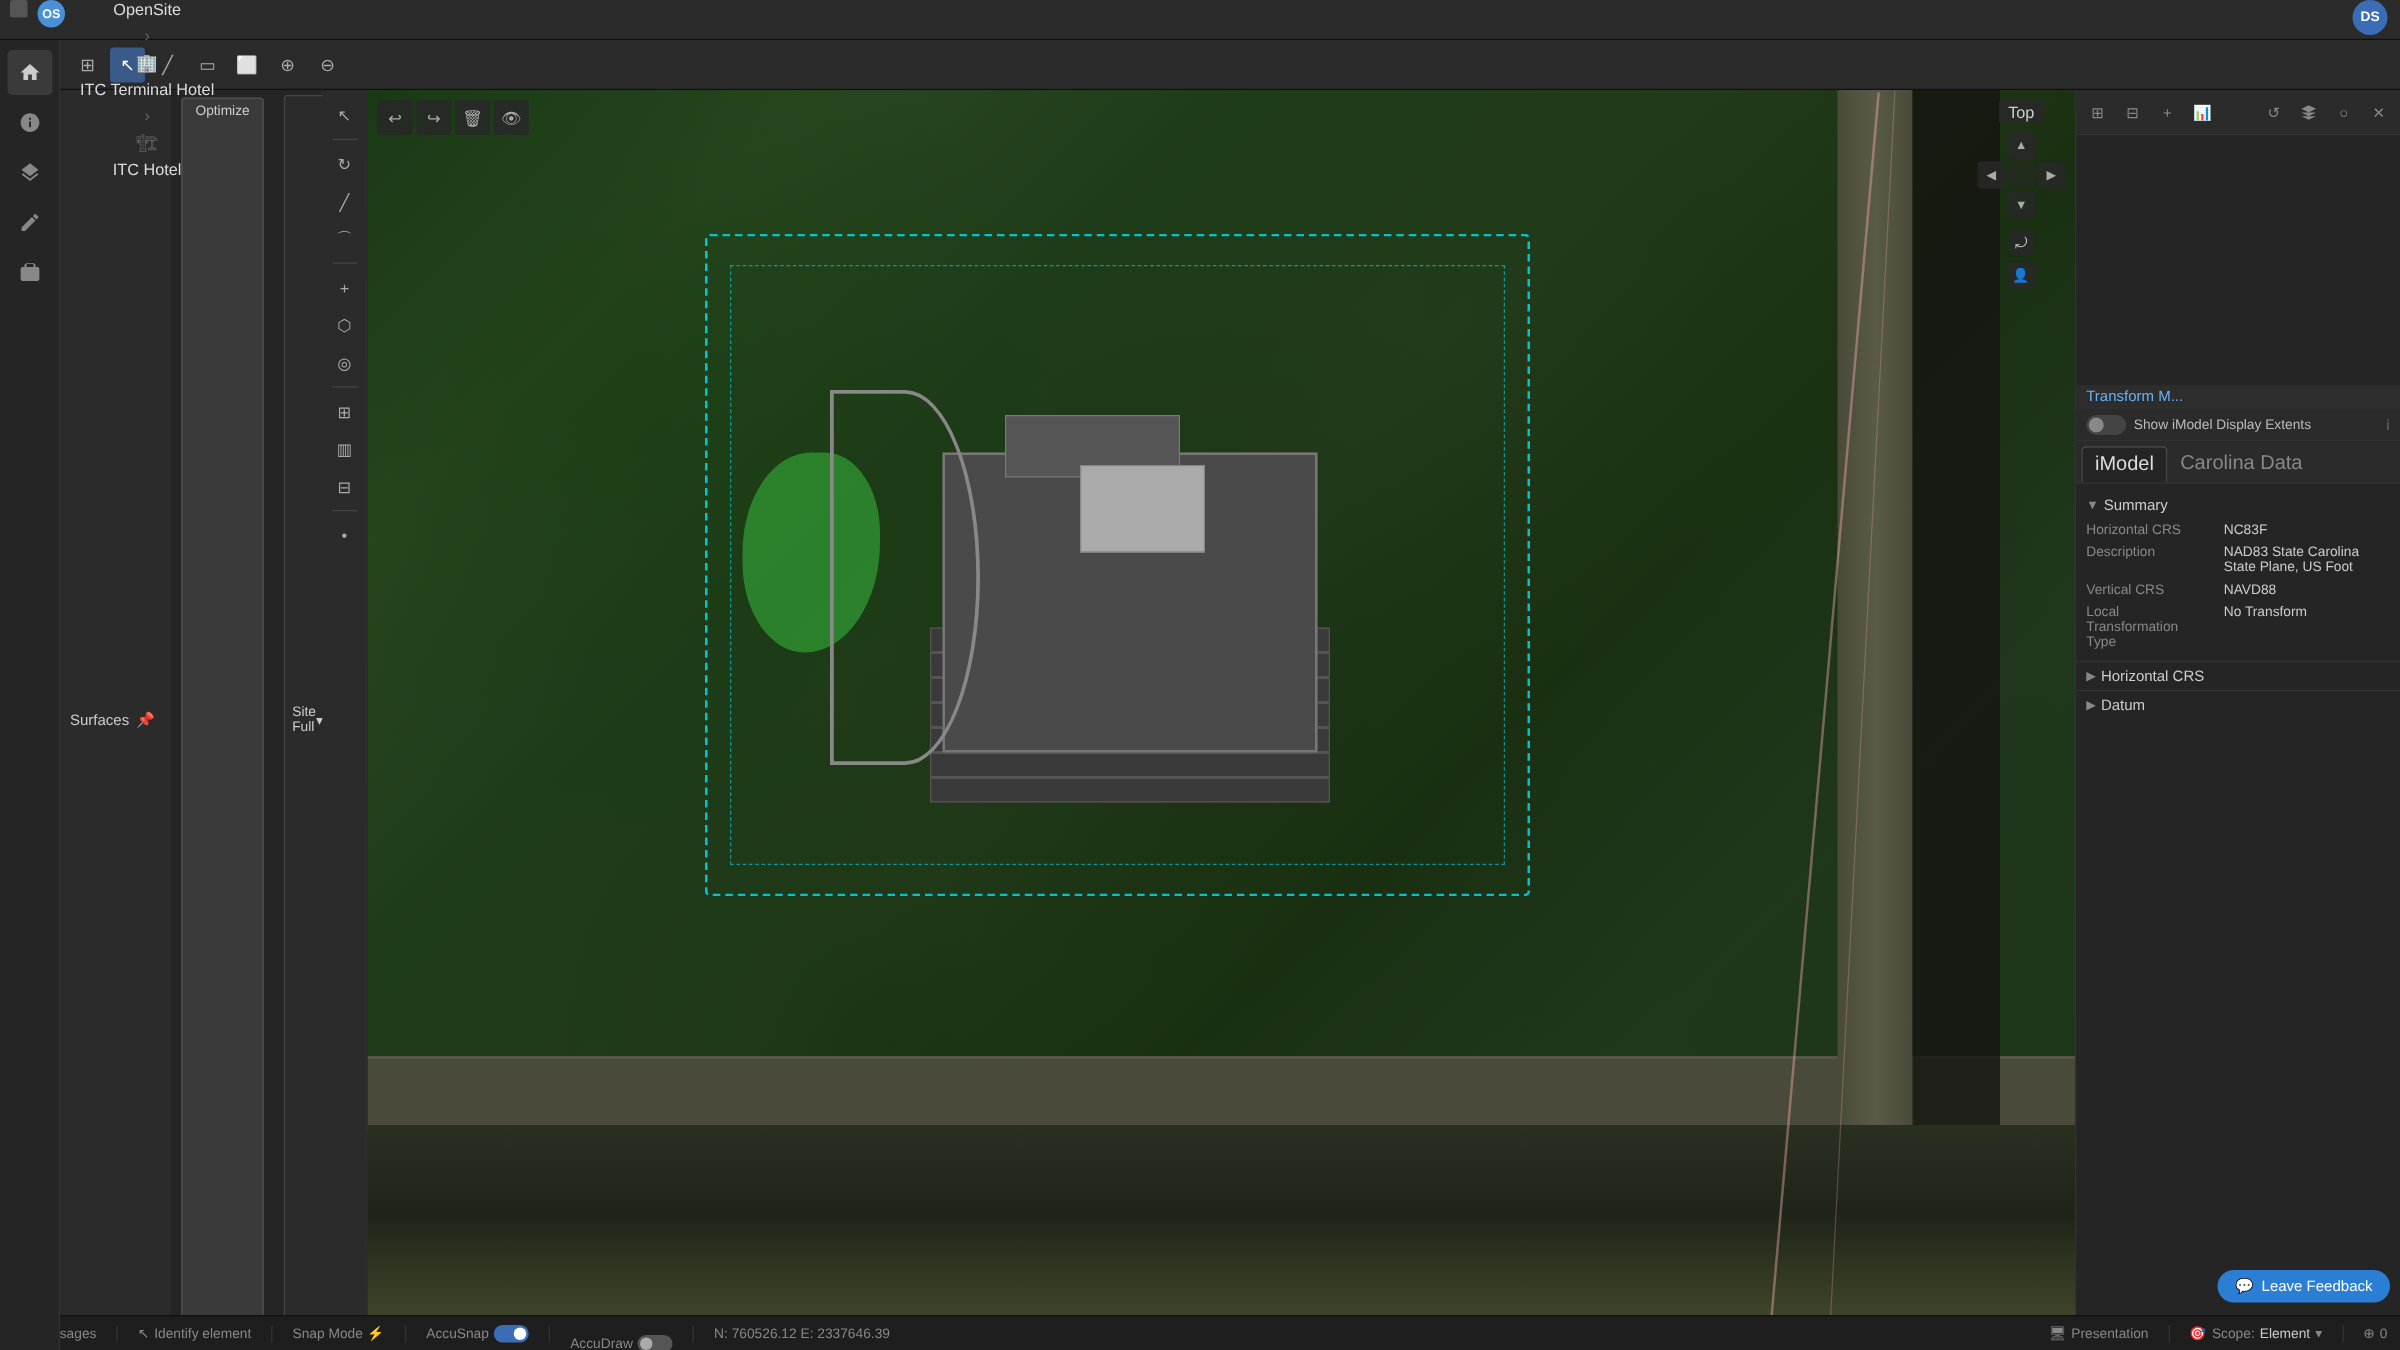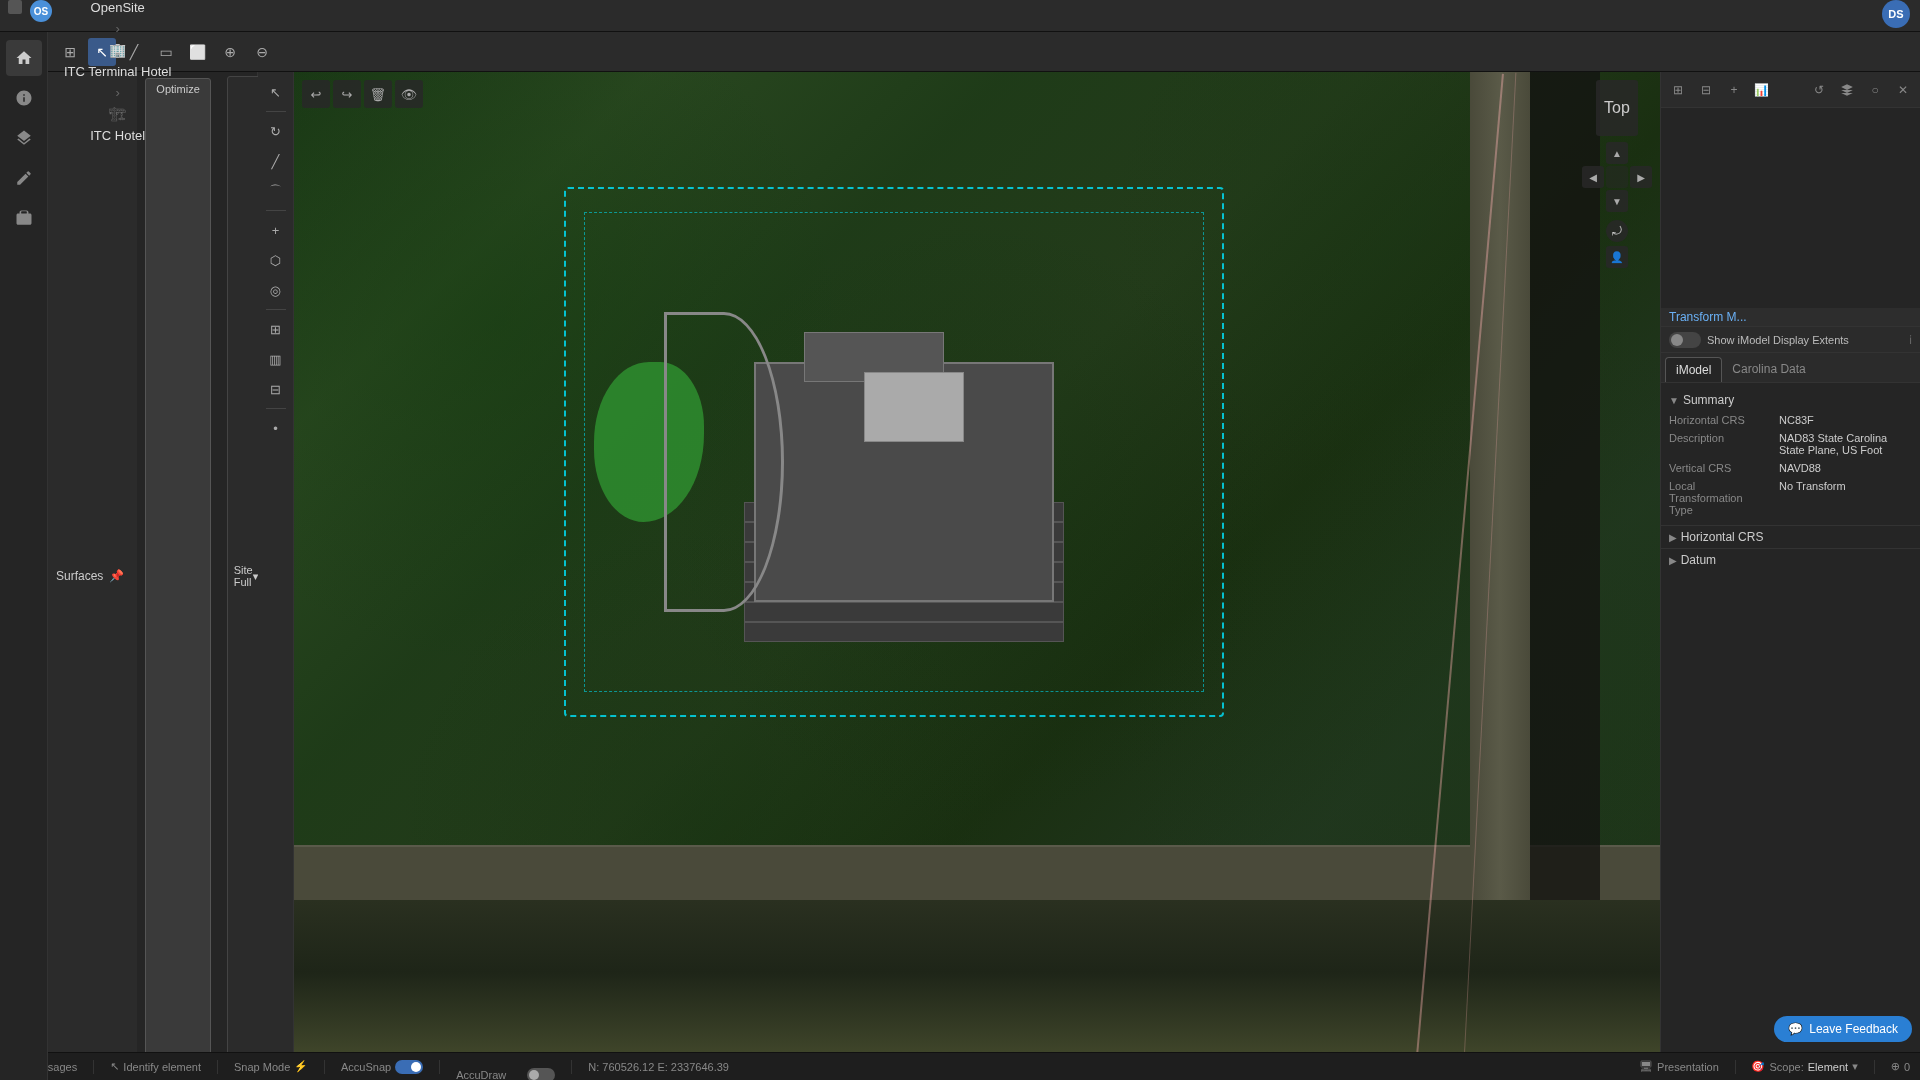--- a/index.html
+++ b/index.html
@@ -233,23 +233,23 @@
       top: 8px;
       right: 8px;
       display: flex;
       flex-direction: column;
       align-items: center;
       gap: 2px;
     }
     .view-label {
       background: rgba(40,40,40,0.85);
       color: #ccc;
-      padding: 19px 8px;
+      padding: 2px 8px;
       border-radius: 3px;
-      font-size: 16px;
+      font-size: 13px;
       margin-bottom: 4px;
     }
     .nav-arrow {
       width: 22px; height: 22px;
       background: rgba(40,40,40,0.85);
       color: #aaa;
       display: flex; align-items: center; justify-content: center;
       border-radius: 3px;
       cursor: pointer;
       font-size: 10px;
@@ -370,21 +370,21 @@
     
     .geo-tab-bar {
       display: flex;
       background: #2b2b2b;
       border-bottom: 1px solid #333;
       padding: 0 4px;
       padding-top: 4px;
     }
     .geo-tab {
       padding: 5px 10px;
-      font-size: 12px;
+      font-size: 16px;
       color: #888;
       cursor: pointer;
       border-radius: 4px 4px 0 0;
     }
     .geo-tab.active { 
       background: #252525; 
       color: #ddd; 
       border-top: 1px solid #555;
       border-left: 1px solid #555;
       border-right: 1px solid #555;
@@ -494,21 +494,21 @@
     .toggle-dot .dot {
       width: 10px; height: 10px;
       background: #fff;
       border-radius: 50%;
       position: absolute;
       top: 2px; right: 2px;
     }
     .accudraw-toggle {
       display: flex;
       align-items: center;
-      gap: 21px;
+      gap: 4px;
       margin-top: 16px;
     }
     .toggle-circle {
       width: 28px; height: 14px;
       background: #555;
       border-radius: 7px;
       position: relative;
     }
     .toggle-circle .dot {
       width: 10px; height: 10px;

